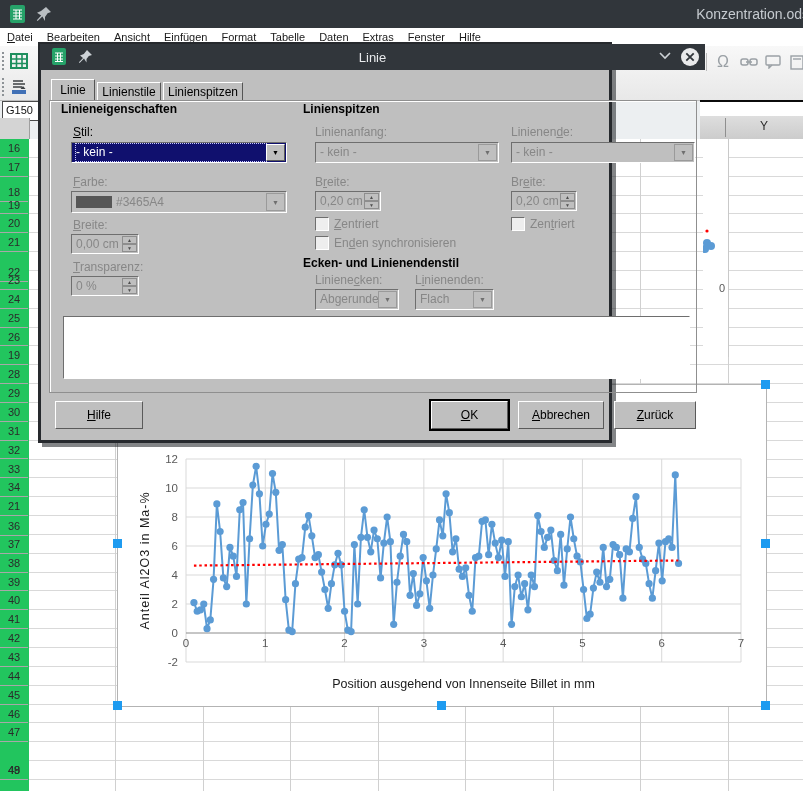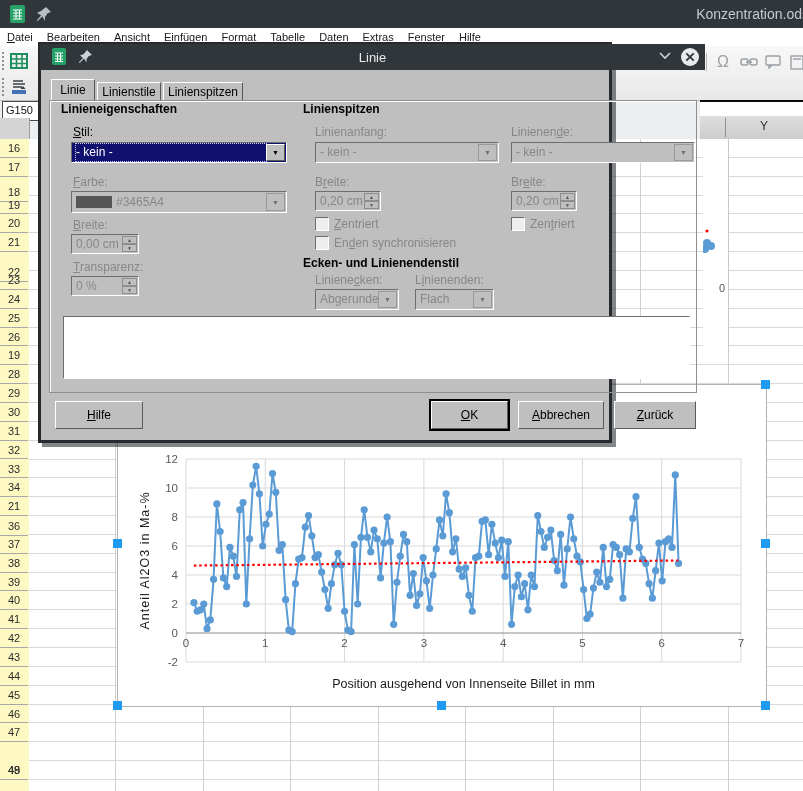--- a/index.html
+++ b/index.html
@@ -22,21 +22,21 @@
   
   #namebox{left:2px;top:101px;width:33px;height:18px;background:#fff;border:1px solid #4a4a4a;
            font-size:11px;color:#111;padding-left:3px;line-height:17px;}
   #fbar-right{left:700px;top:100px;width:103px;height:16px;background:#fff;border-top:2px solid #0b0b0b;}
   #corner-hdr{left:0;top:118px;width:29px;height:21px;background:#d4d4d4;border-bottom:1px solid #9f9f9f;border-right:1px solid #9f9f9f;}
   #colhdr-right{left:700px;top:116px;width:103px;height:23px;background:linear-gradient(#dedede,#cccccc);
       border-bottom:1px solid #9f9f9f;font-size:12px;color:#2c2c2c;}
   #colhdr-right .sep{position:absolute;left:25px;top:2px;width:1px;height:19px;background:#8f8f8f;}
   #colhdr-right .lbl{position:absolute;left:25px;right:0;text-align:center;top:3px;}
   
-  #rowhdrs{left:0;top:139px;width:29px;height:652px;background:#fef9c3;border-right:1px solid #9f9f9f;padding-left:9px;}
+  #rowhdrs{left:0;top:139px;width:29px;height:652px;background:#22c55e;border-right:1px solid #9f9f9f;padding-left:9px;}
   .rowcell{position:absolute;left:0;width:28px;text-align:center;font-size:11px;color:#2b2b2b;
            border-bottom:1px solid #a8a8a8;}
   #grid{left:29px;top:139px;width:774px;height:652px;background:#ffffff;}
   .gline-h{position:absolute;left:0;width:774px;height:1px;background:#d9d9d9;}
   .gline-v{position:absolute;top:0;width:1px;height:652px;background:#d0d0d0;}
   
   #chart{left:117px;top:384px;width:648px;height:321px;background:#ffffff;border:1px solid #b3b3b3;}
   .handle{position:absolute;width:9px;height:9px;background:#1e9bf0;}
   
   #fragment{left:703px;top:139px;width:25px;height:218px;background:#fff;border-right:1px solid #c9c9c9;}

